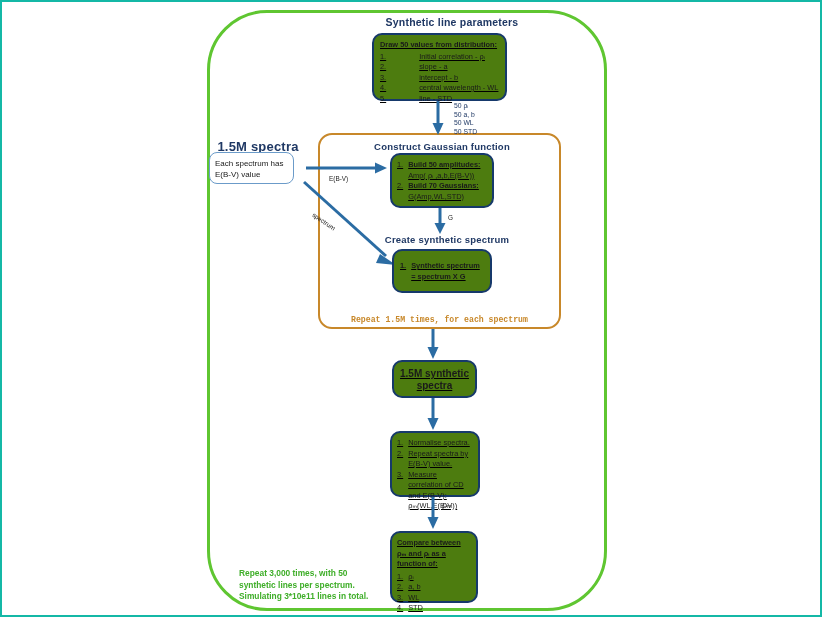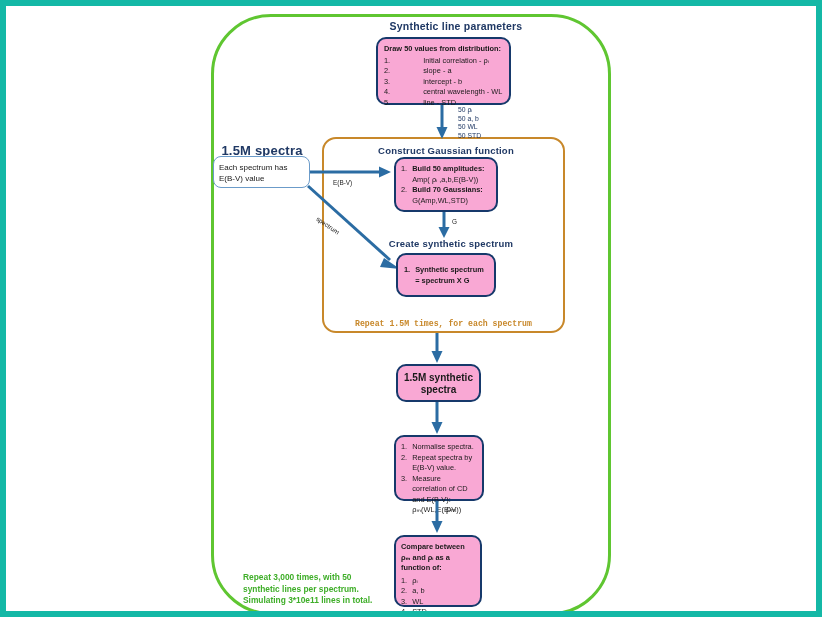--- a/index.html
+++ b/index.html
@@ -1,41 +1,42 @@
 <!DOCTYPE html>
 <html><head>
 <meta charset="utf-8">
 <style>
   html,body{margin:0;padding:0;background:#ffffff;}
   body{font-family:"Liberation Sans","DejaVu Sans",sans-serif;}
   #canvas{
     position:relative;width:822px;height:617px;background:#ffffff;
-    border:6px solid #14b8a6;box-sizing:border-box;overflow:hidden;
+    border:2px solid #14b8a6;box-sizing:border-box;overflow:hidden;
   }
   .abs{position:absolute;}
 
   
   #green-container{
     left:205px;top:8px;width:400px;height:601px;
     border:3px solid #5FC631;border-radius:60px;box-sizing:border-box;
     background:transparent;
   }
   
   #green-container{width:400px;}
 
   
   #orange-container{
     left:316px;top:131px;width:243px;height:196px;
     border:2.5px solid #C8882A;border-radius:14px;box-sizing:border-box;
   }
 
   
   .navy-box{
-    border:2.5px solid #16396B;border-radius:10px;background:#f9a8d4;
+    border:2.5px solid #16396B;border-radius:10px;background:#4d7c0f;
     box-sizing:border-box;
+    text-decoration:underline;
   }
   .light-box{
     border:1.5px solid #6B9BC9;border-radius:8px;background:#ffffff;
     box-sizing:border-box;
   }
 
   
   .hdr{
     color:#1F3864;font-size:10.5px;font-weight:bold;text-align:center;
     letter-spacing:.2px;
@@ -100,21 +101,21 @@
   </svg>
 
   <div class="abs small-lbl" style="left:452px;top:100px;line-height:8.5px;">
     <div>50  ρᵢ</div>
     <div>50 a, b</div>
     <div>50 WL</div>
     <div>50 STD</div>
   </div>
 
   <div class="abs hdr" style="left:196px;top:137px;width:120px;font-size:13px;">1.5M spectra</div>
-  <div class="abs light-box" style="left:207px;top:150px;width:97px;height:32px;">
+  <div class="abs light-box" style="left:207px;top:150px;width:85px;height:32px;">
     <div class="body-txt" style="padding:5px 5px;font-size:8px;line-height:11px;">Each spectrum has E(B-V) value</div>
   </div>
 
   <svg class="abs" style="left:304px;top:160px;width:84px;height:12px;">
     <line x1="0" y1="6" x2="70" y2="6" stroke="#2B6CA3" stroke-width="3"></line>
     <polygon points="81,6 69,0.5 69,11.5" fill="#2B6CA3"></polygon>
   </svg>
   <div class="abs blue-lbl" style="left:327px;top:173px;">E(B-V)</div>
 
   <svg class="abs" style="left:300px;top:178px;width:100px;height:92px;">

